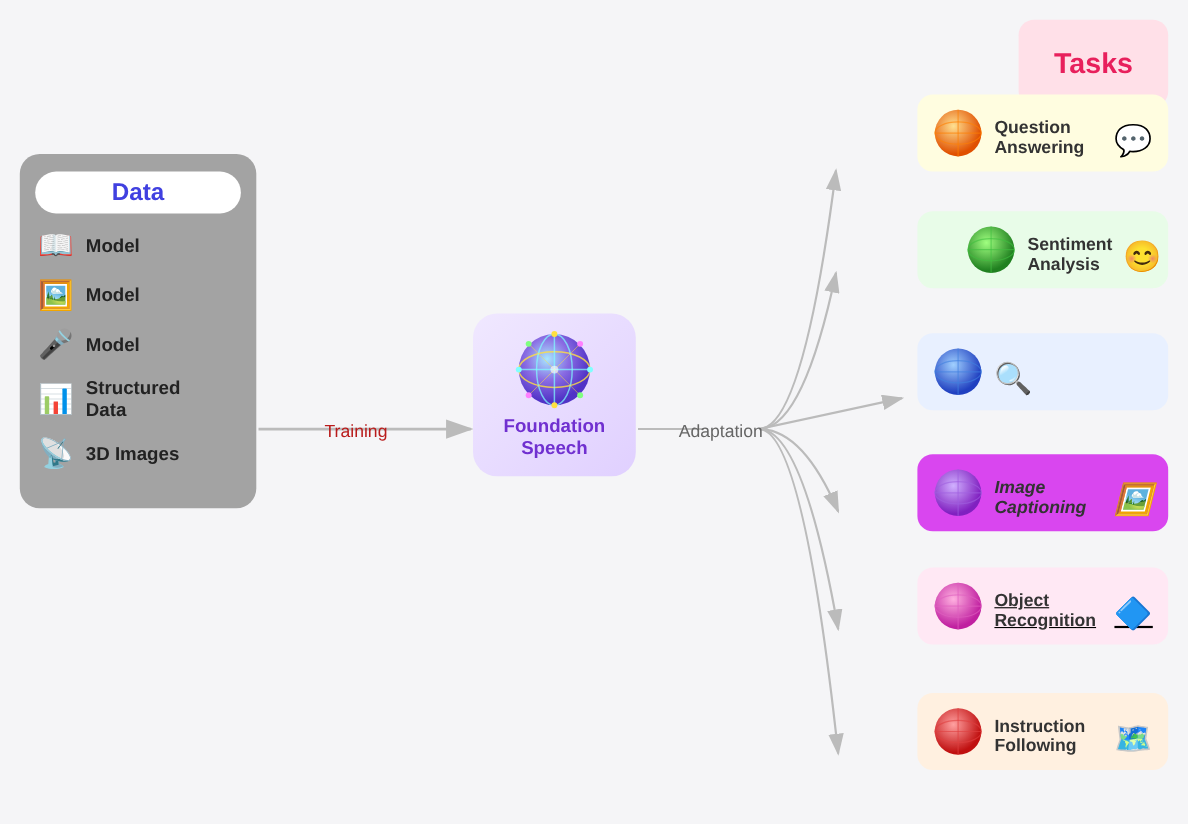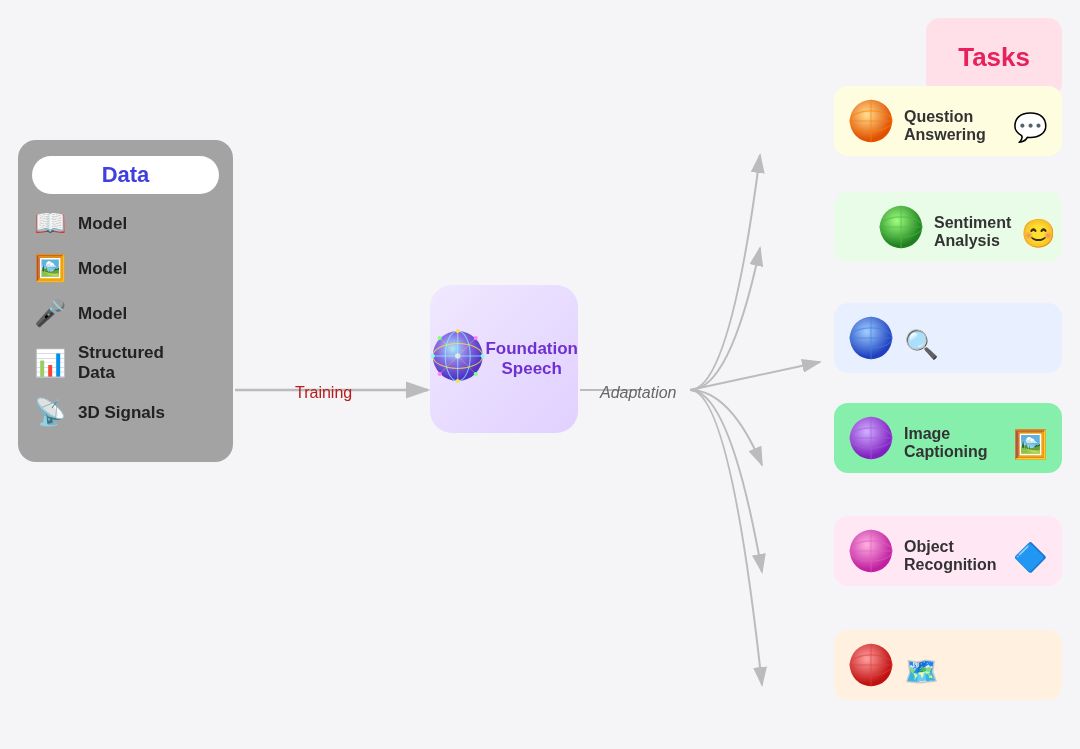--- a/index.html
+++ b/index.html
@@ -50,21 +50,21 @@
     
     .foundation-box {
       position: absolute;
       left: 430px;
       top: 285px;
       width: 148px;
       height: 148px;
       background: linear-gradient(135deg, #f0e8ff, #e0d0ff);
       border-radius: 22px;
       display: flex;
-      flex-direction: row;
+      flex-direction: column;
       align-items: center;
       justify-content: center;
       text-align: center;
     }
     .foundation-globe {
       width: 72px;
       height: 72px;
       margin-bottom: 6px;
     }
     .foundation-label {
@@ -129,25 +129,24 @@
     .label-training {
       position: absolute;
       left: 295px;
       top: 384px;
       font-size: 16px;
       color: #b91c1c;
       background: transparent;
     }
     .label-adaptation {
       position: absolute;
-      left: 600px;
+      left: 617px;
       top: 384px;
       font-size: 16px;
       color: #666;
-      font-style: italic;
     }
   </style>
 </head>
 <body>
 
 <div class="data-panel">
   <div class="data-title">Data</div>
 
   <div class="data-item">
     <div class="icon-box">📖</div>
@@ -160,21 +159,21 @@
   <div class="data-item">
     <div class="icon-box">🎤</div>
     <span>Model</span>
   </div>
   <div class="data-item">
     <div class="icon-box">📊</div>
     <span>Structured<br>Data</span>
   </div>
   <div class="data-item">
     <div class="icon-box">📡</div>
-    <span>3D Signals</span>
+    <span>3D Images</span>
   </div>
 </div>
 
 <svg class="arrows-svg" xmlns="http://www.w3.org/2000/svg">
   <defs>
     <marker id="arrowhead" markerWidth="10" markerHeight="7" refX="9" refY="3.5" orient="auto">
       <polygon points="0 0, 10 3.5, 0 7" fill="#bbb"></polygon>
     </marker>
   </defs>
 
@@ -278,38 +277,38 @@
         </radialGradient>
       </defs>
     <circle cx="25" cy="25" r="23" fill="url(#ieg)"></circle>
     <ellipse cx="25" cy="25" rx="23" ry="11" fill="none" stroke="#4080e0" stroke-width="1.2" opacity="0.6"></ellipse>
     <line x1="2" y1="25" x2="48" y2="25" stroke="#4080e0" stroke-width="1.2" opacity="0.6"></line>
     <line x1="25" y1="2" x2="25" y2="48" stroke="#4080e0" stroke-width="1.2" opacity="0.6"></line>
   </svg>
   <div class="task-emoji">🔍</div>
 </div>
 
-<div class="task-card" style="top: 403px; background: #86efac;">
+<div class="task-card" style="top: 413px; background: #d946ef; font-style: italic;">
   <svg class="task-globe" viewBox="0 0 50 50" xmlns="http://www.w3.org/2000/svg">
     <defs>
         <radialGradient id="icg" cx="40%" cy="35%" r="60%">
           <stop offset="0%" stop-color="#d0b0ff"></stop>
           <stop offset="100%" stop-color="#8020c0"></stop>
         </radialGradient>
       </defs>
     <circle cx="25" cy="25" r="23" fill="url(#icg)"></circle>
     <ellipse cx="25" cy="25" rx="23" ry="11" fill="none" stroke="#a060e0" stroke-width="1.2" opacity="0.6"></ellipse>
     <line x1="2" y1="25" x2="48" y2="25" stroke="#a060e0" stroke-width="1.2" opacity="0.6"></line>
     <line x1="25" y1="2" x2="25" y2="48" stroke="#a060e0" stroke-width="1.2" opacity="0.6"></line>
   </svg>
   <div class="task-text">Image<br>Captioning</div>
   <div class="task-emoji">🖼️</div>
 </div>
 
-<div class="task-card" style="top: 516px; background: #ffe8f4;">
+<div class="task-card" style="top: 516px; background: #ffe8f4; text-decoration: underline;">
   <svg class="task-globe" viewBox="0 0 50 50" xmlns="http://www.w3.org/2000/svg">
     <defs>
         <radialGradient id="org" cx="40%" cy="35%" r="60%">
           <stop offset="0%" stop-color="#ffb0e0"></stop>
           <stop offset="100%" stop-color="#c020a0"></stop>
         </radialGradient>
       </defs>
     <circle cx="25" cy="25" r="23" fill="url(#org)"></circle>
     <ellipse cx="25" cy="25" rx="23" ry="11" fill="none" stroke="#e060c0" stroke-width="1.2" opacity="0.6"></ellipse>
     <line x1="2" y1="25" x2="48" y2="25" stroke="#e060c0" stroke-width="1.2" opacity="0.6"></line>
@@ -325,14 +324,15 @@
         <radialGradient id="ifg" cx="40%" cy="35%" r="60%">
           <stop offset="0%" stop-color="#ffa0a0"></stop>
           <stop offset="100%" stop-color="#c01010"></stop>
         </radialGradient>
       </defs>
     <circle cx="25" cy="25" r="23" fill="url(#ifg)"></circle>
     <ellipse cx="25" cy="25" rx="23" ry="11" fill="none" stroke="#e04040" stroke-width="1.2" opacity="0.6"></ellipse>
     <line x1="2" y1="25" x2="48" y2="25" stroke="#e04040" stroke-width="1.2" opacity="0.6"></line>
     <line x1="25" y1="2" x2="25" y2="48" stroke="#e04040" stroke-width="1.2" opacity="0.6"></line>
   </svg>
+  <div class="task-text">Instruction<br>Following</div>
   <div class="task-emoji">🗺️</div>
 </div>
 
 </body></html>

